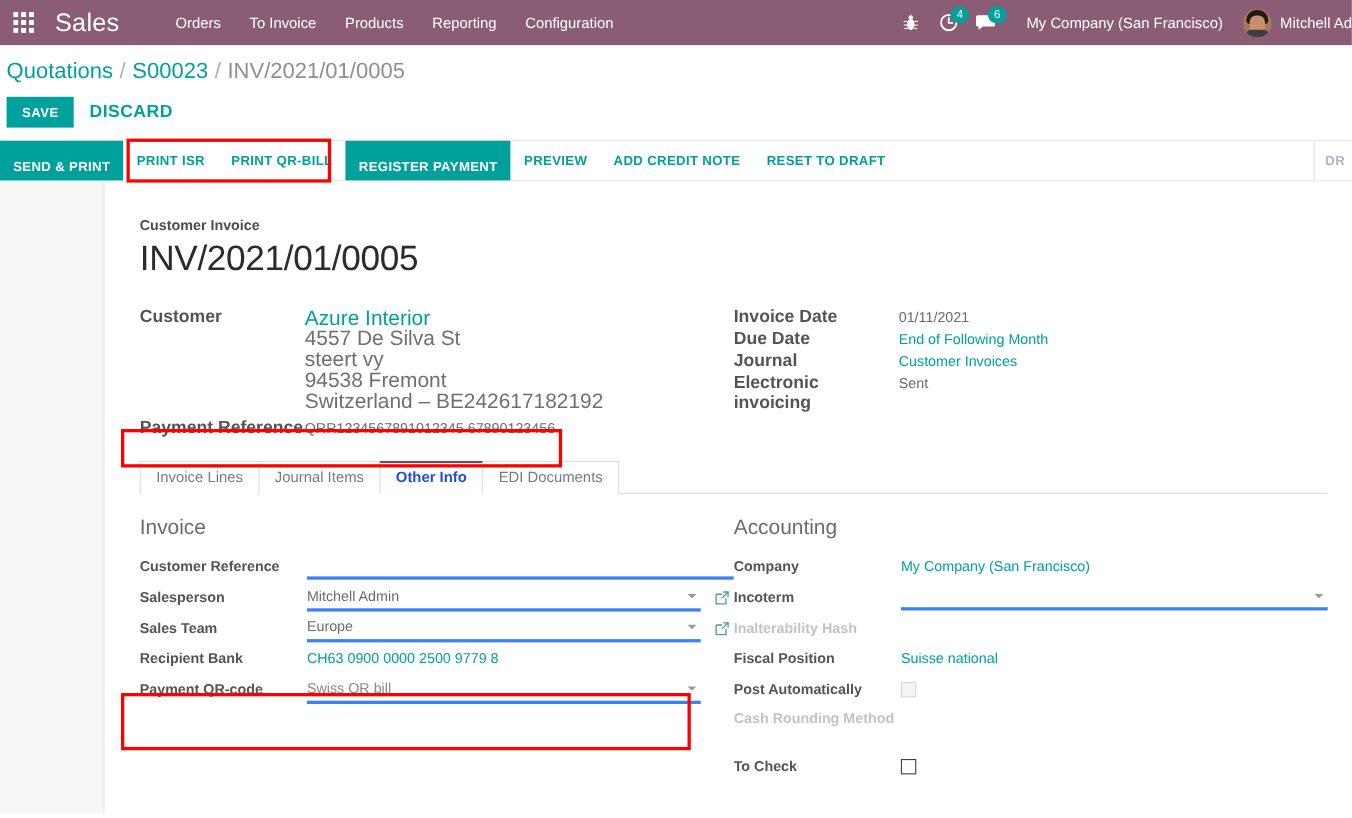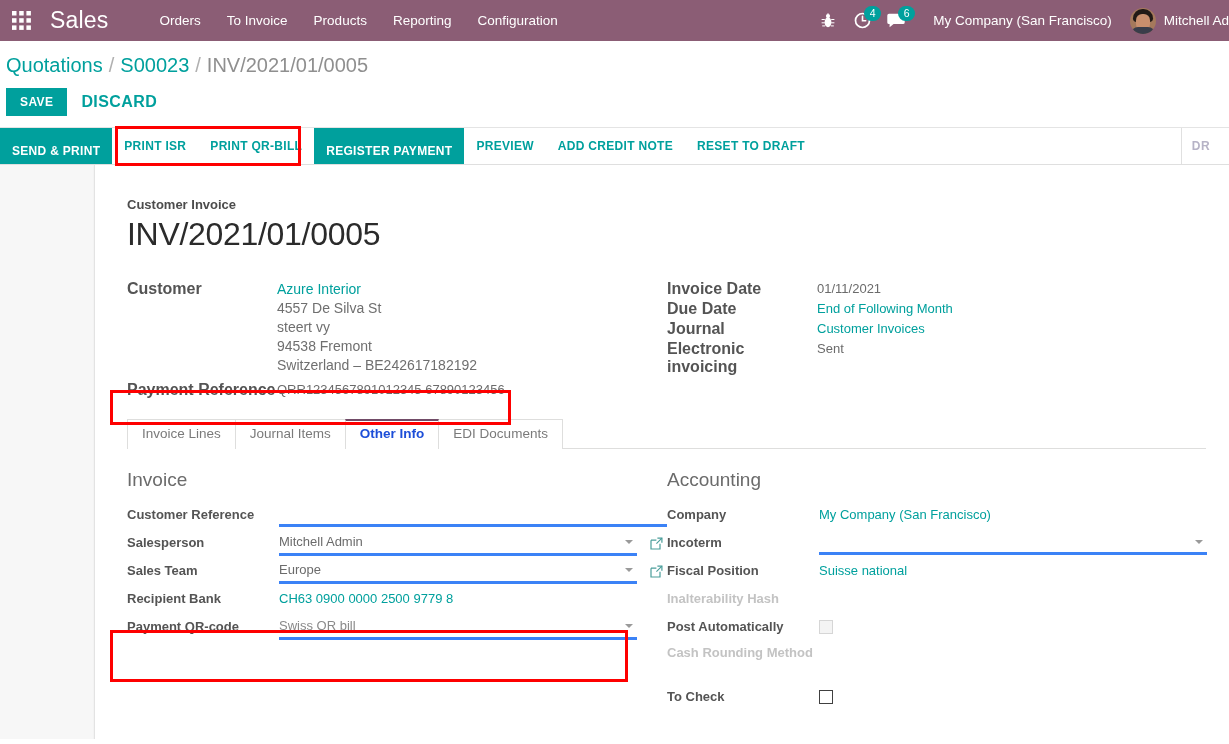--- a/index.html
+++ b/index.html
@@ -161,21 +161,21 @@
   .btn-flat {
     background: transparent; color: #00a09d;
     border: none;
     font-size: 12px; font-weight: 700; letter-spacing: .3px;
     padding: 0 12px;
     cursor: pointer;
     font-family: inherit;
     white-space: nowrap;
   }
   .sb-right {
-    position: absolute; right: 15px; top: 0; bottom: 0;
+    position: absolute; right: 2px; top: 0; bottom: 0;
     display: flex; align-items: center;
     border-left: 1px solid #e0e0e0;
     padding-left: 10px;
   }
   .status-pill {
     font-size: 12px; font-weight: 700; letter-spacing: .4px;
     color: #b6b3c6;
     white-space: nowrap;
     padding-right: 4px;
     cursor: pointer;
@@ -229,21 +229,21 @@
   }
   .fval {
     flex: 1;
     font-size: 13px; color: #6b6b6b;
     line-height: 18px;
     padding: 1px 0;
     min-height: 18px;
   }
   .fval.link { color: #00a09d; cursor: pointer; }
 
-  .addr-line { line-height: 19px; color: #6f6f6f; font-size: 14px; }
+  .addr-line { line-height: 19px; color: #6f6f6f; font-size: 19px; }
 
   
   .tabs-wrap {
     margin: 18px 0 0 0;
     position: relative;
     border-bottom: 1px solid #dededd;
     display: flex;
     align-items: flex-end;
     height: 31px;
     padding-left: 0;
@@ -575,30 +575,30 @@
 
           <div class="g-row">
             <div class="g-label">Incoterm</div>
             <div class="g-input">
               <span class="txt"></span>
               <span class="caret"></span>
             </div>
           </div>
 
           <div class="g-row">
+            <div class="g-label disabled">Inalterability Hash</div>
+            <div class="g-input noline">
+              <span class="txt"></span>
+            </div>
+          </div>
+
+          <div class="g-row">
             <div class="g-label">Fiscal Position</div>
             <div class="g-input noline">
               <span class="txt link">Suisse national</span>
-            </div>
-          </div>
-
-          <div class="g-row">
-            <div class="g-label disabled">Inalterability Hash</div>
-            <div class="g-input noline">
-              <span class="txt"></span>
             </div>
           </div>
 
           <div class="g-row">
             <div class="g-label">Post Automatically</div>
             <div class="g-input noline">
               <span class="cbox disabled"></span>
             </div>
           </div>
 

